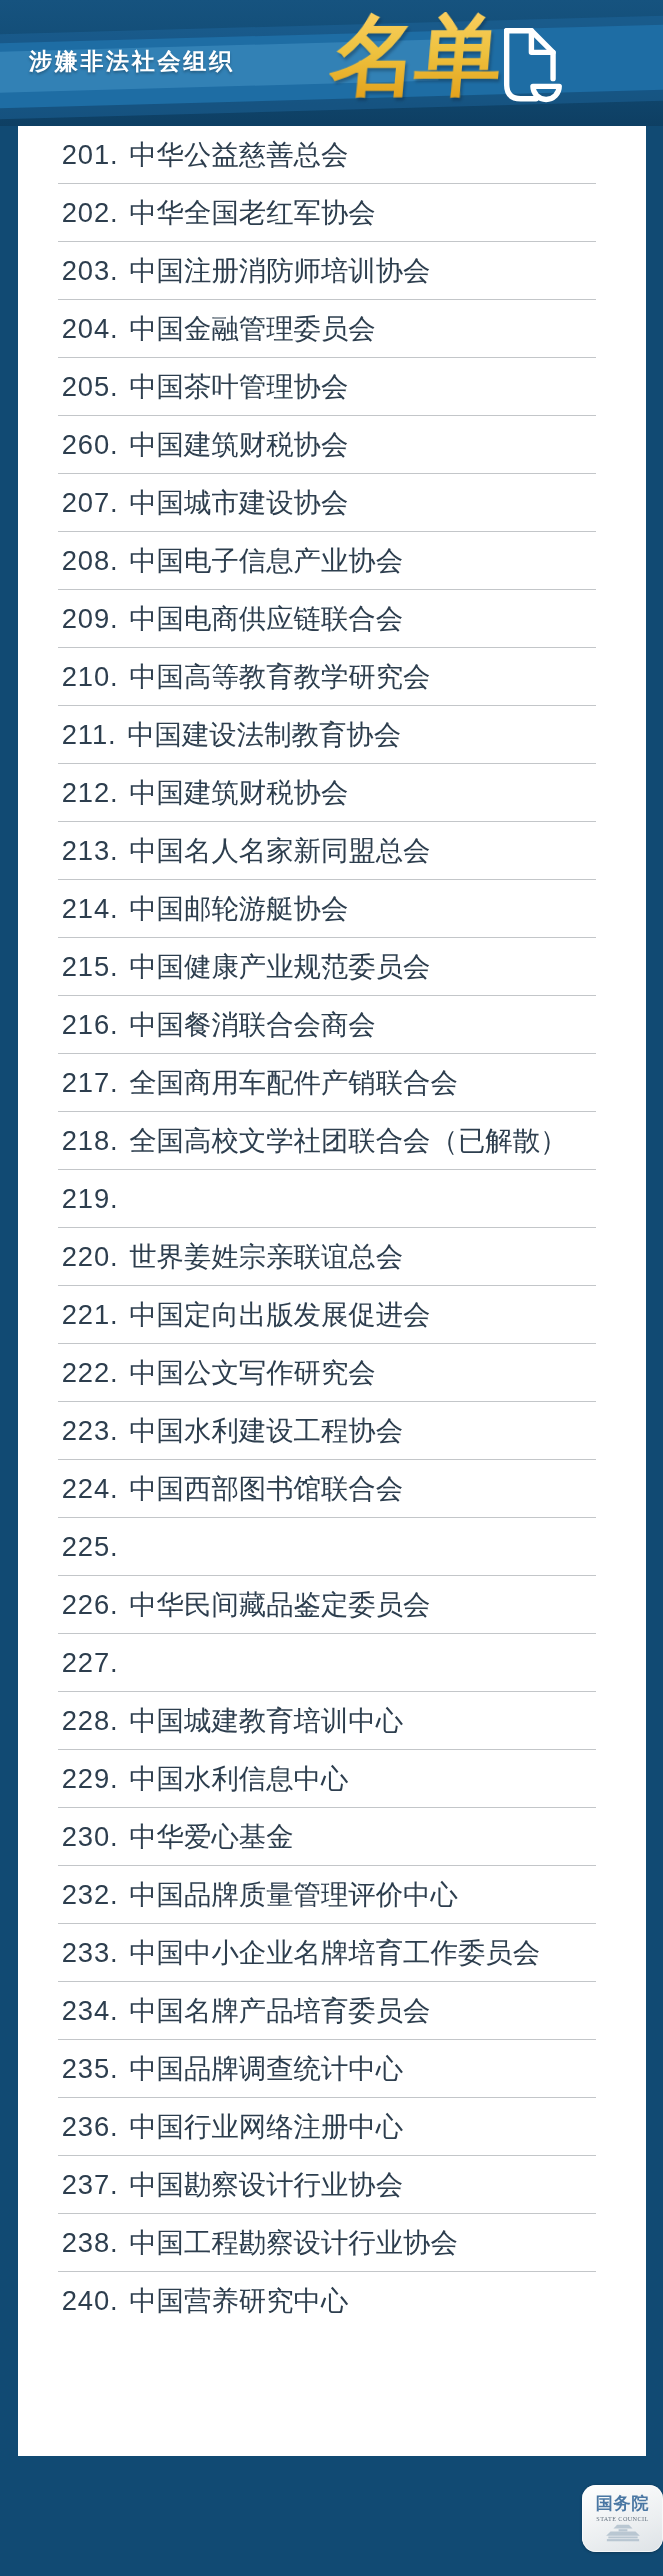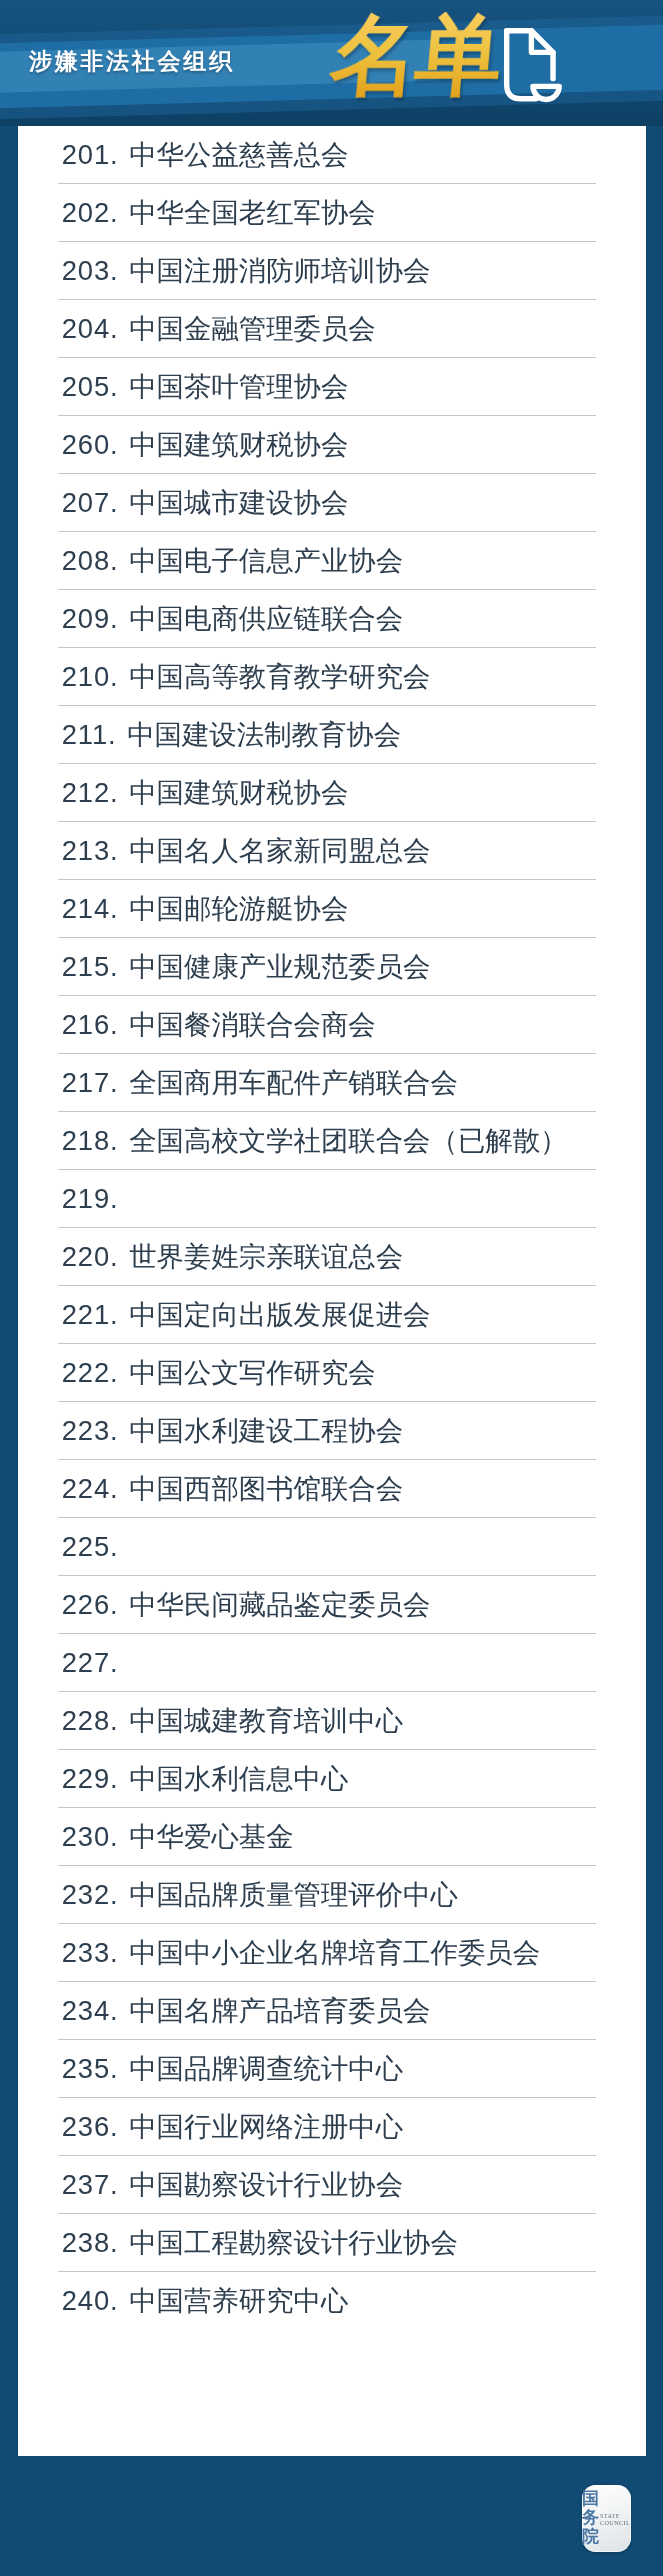--- a/index.html
+++ b/index.html
@@ -26,23 +26,23 @@
 
   
   .card{position:absolute;top:126px;left:17.7px;width:628px;height:2330px;background:#ffffff;}
   .row{position:relative;height:58px;display:flex;align-items:center;
        padding-left:32px;box-sizing:border-box;font-size:27.4px;color:#2d3e4e;white-space:nowrap;margin-left:12px;}
   .row .num{margin-right:10.6px;letter-spacing:0.9px;}
   .row .line{position:absolute;left:28px;right:50px;bottom:0;height:0.9px;background:#c3c6c9;}
 
   
   .footer{position:absolute;left:0;top:2457px;width:663px;height:119px;background:#114a73;}
-  .badge{position:absolute;left:582px;top:28px;width:49px;height:67px;border-radius:14px;
+  .badge{position:absolute;left:582px;top:28px;width:81px;height:67px;border-radius:14px;
          background:linear-gradient(160deg,#ffffff 0%,#eceff1 60%,#dde2e6 100%);
-         display:flex;align-items:center;justify-content:center;
+         display:flex;flex-direction:column;align-items:center;justify-content:center;
          box-shadow:inset 0 0 0 0.9px rgba(255,255,255,.65), 0 0.9px 2.7px rgba(0,0,0,.25);}
   .badge-cn{font-size:17px;font-weight:700;color:#4a77a3;letter-spacing:0.9px;line-height:1.1;}
   .badge-en{font-size:6.2px;font-family:"Liberation Serif","DejaVu Serif",serif;
             color:#63707e;letter-spacing:0.4px;margin-top:0.9px;}
   .badge svg{margin-top:1.8px;}
 </style>
 </head>
 <body>
 
 <div class="page">

